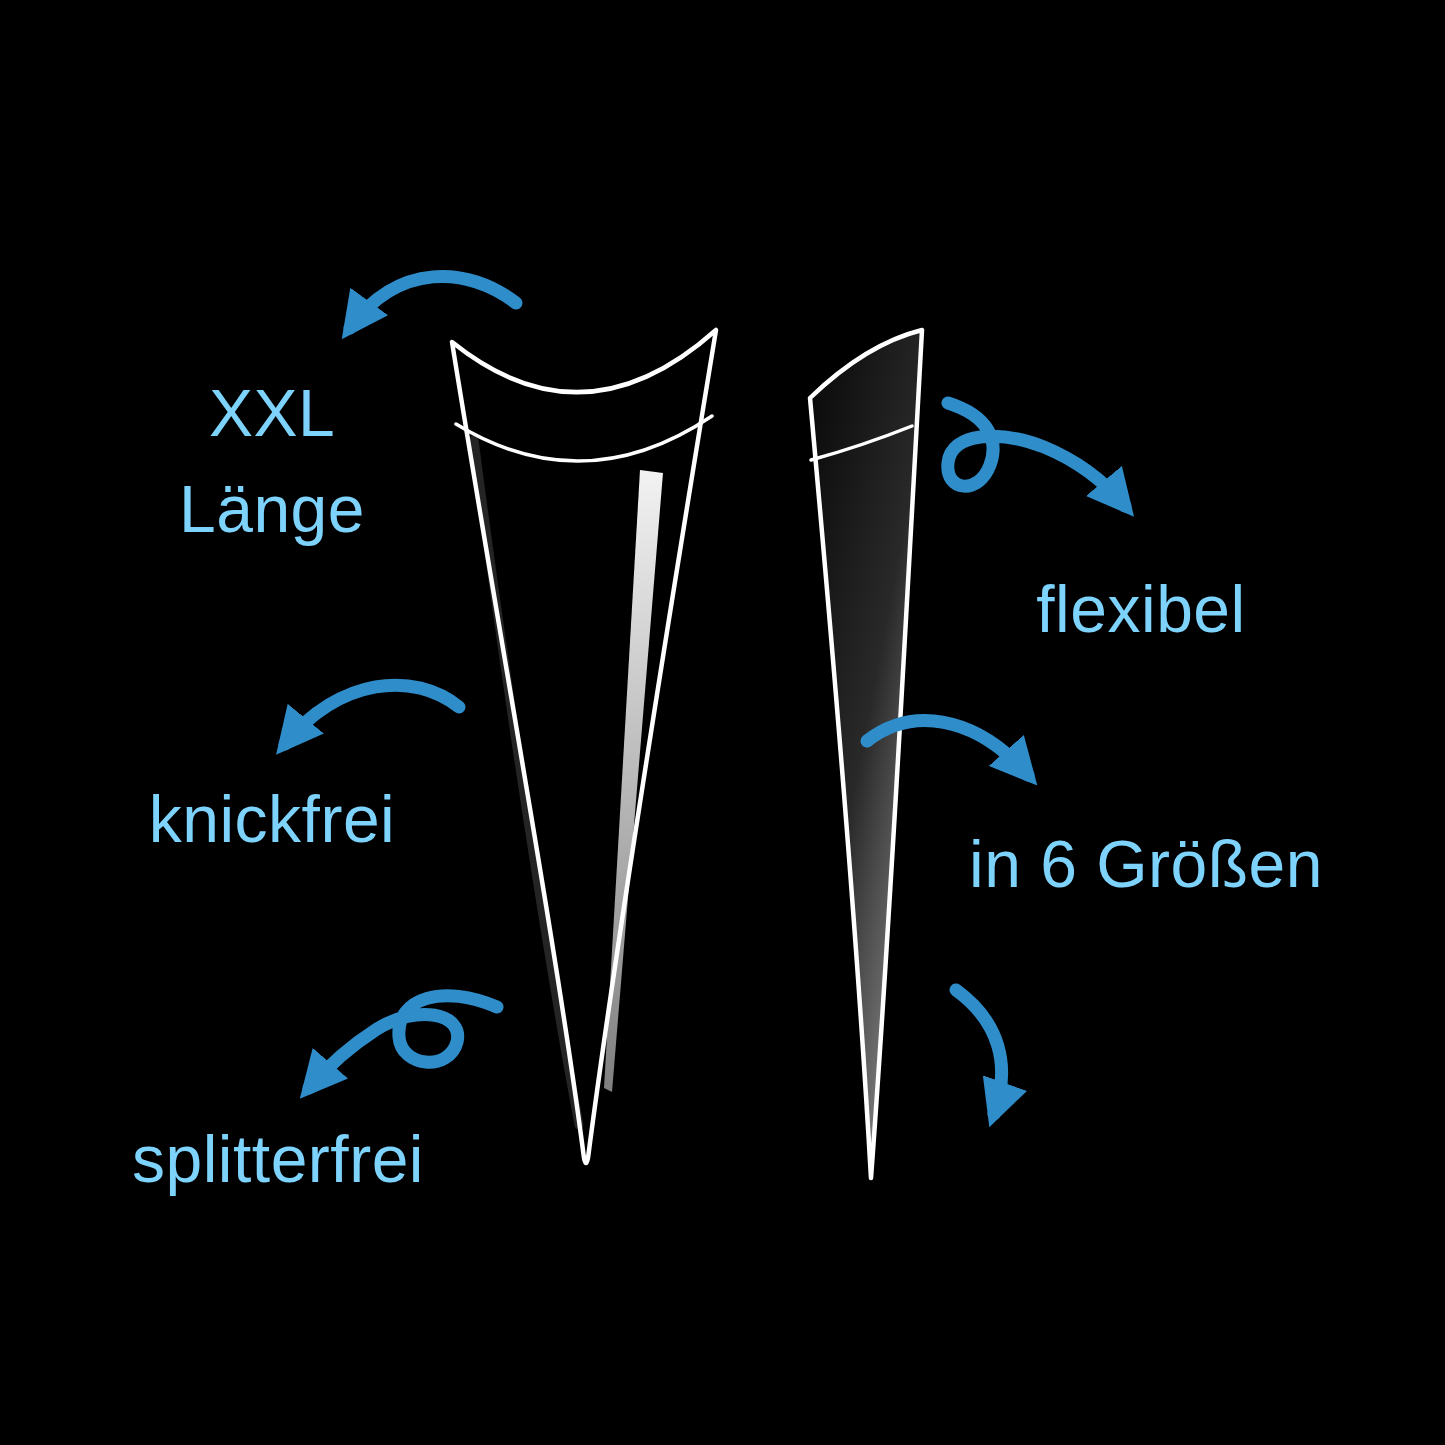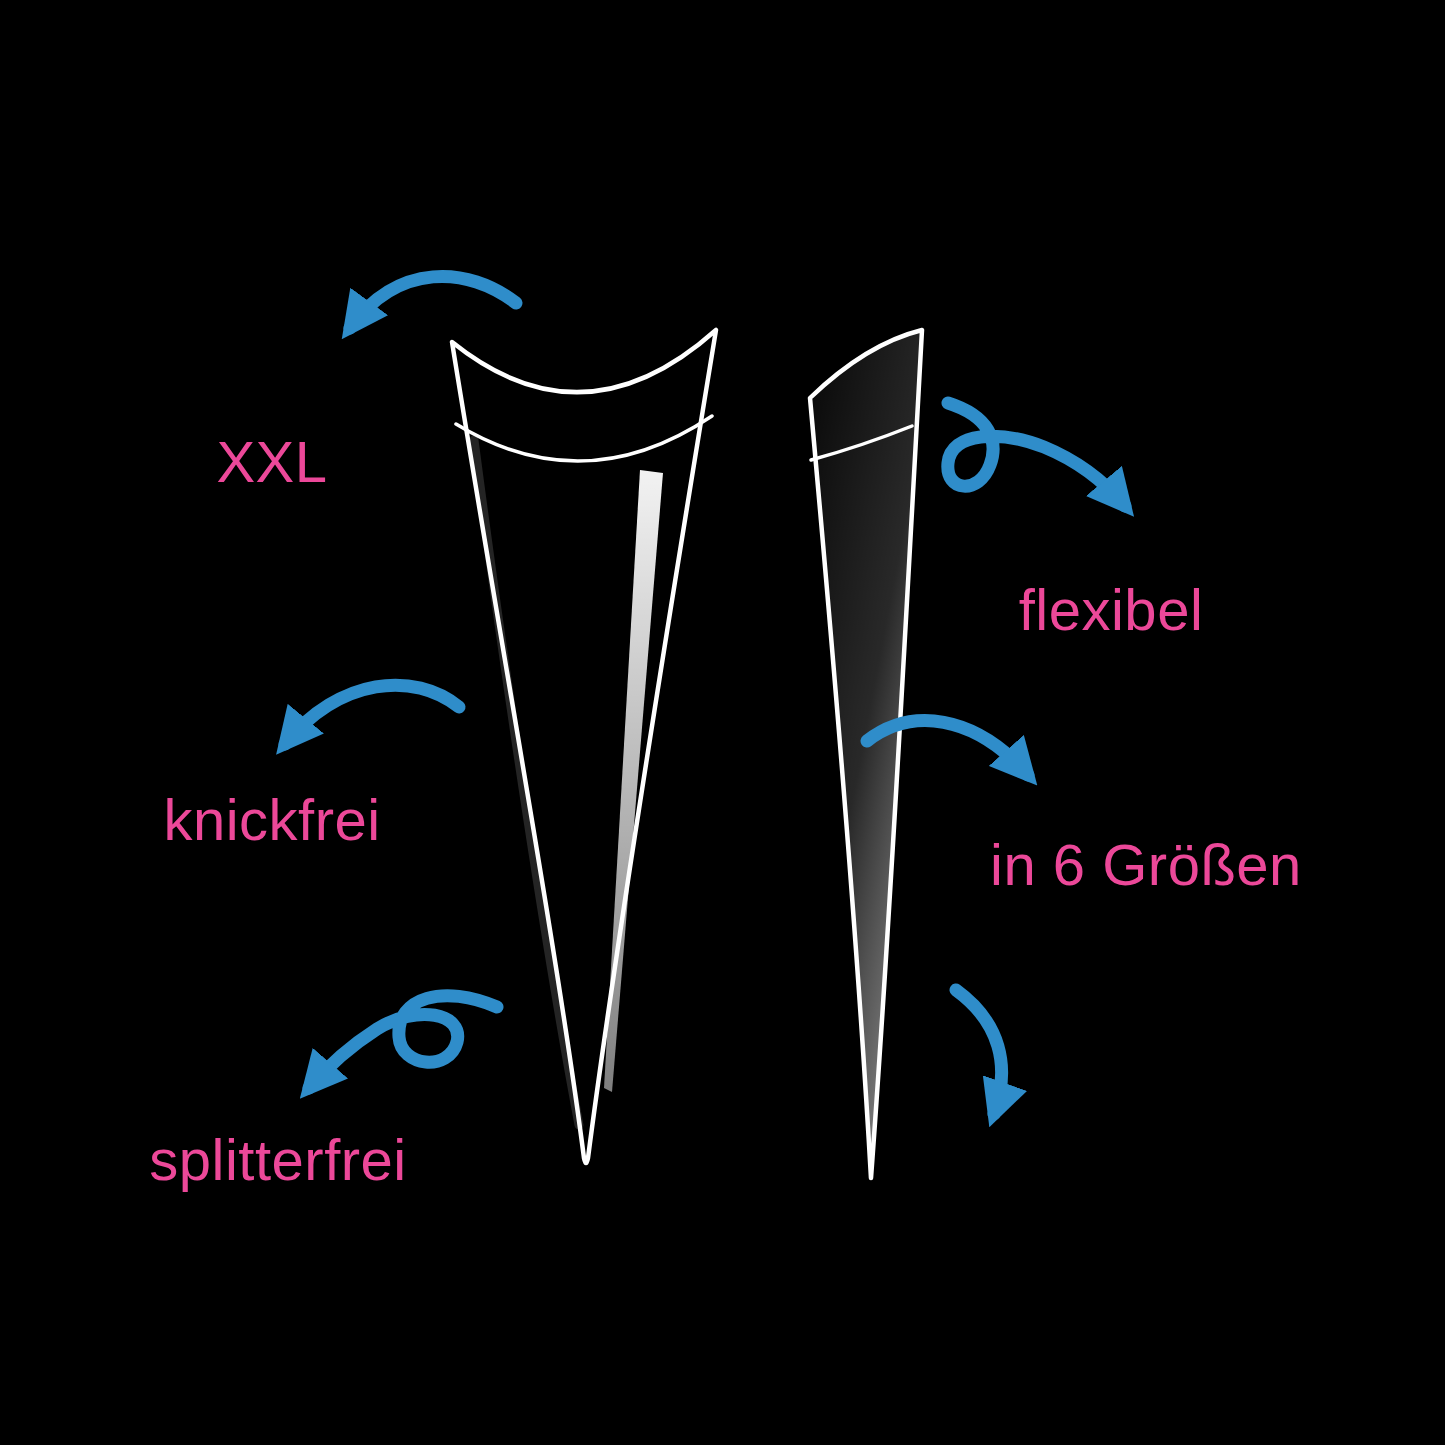--- a/index.html
+++ b/index.html
@@ -40,22 +40,22 @@
   }
   .arrow {
     fill: none;
     stroke-width: 13;
     stroke-linecap: round;
     stroke-linejoin: round;
   }
   .label {
     position: absolute;
     transform: translate(-50%, -50%);
-    color: #ec4899;
-    font-size: 58px;
+    color: #7dd3fc;
+    font-size: 66px;
     line-height: 1.45;
     white-space: nowrap;
     text-align: center;
     letter-spacing: 0.5px;
   }
 </style>
 </head>
 <body>
 
 <div class="stage">
@@ -91,24 +91,25 @@
     <path class="arrow" marker-end="url(#ah)" stroke="#2f8dca" d="M516,303 C468,266 398,262 350,328"></path>
     <path class="arrow" marker-end="url(#ah)" stroke="#2f8dca" d="M459,707 C414,671 340,677 285,744"></path>
     <path class="arrow" marker-end="url(#ah)" stroke="#2f8dca" d="M497,1007 C444,984 396,997 399,1037 C401,1067 449,1072 457,1042 C464,1013 417,1004 377,1029 C352,1045 328,1066 309,1088"></path>
     <path class="arrow" marker-end="url(#ah)" stroke="#2f8dca" d="M948,403 C989,416 999,441 990,465 C979,495 945,492 948,463 C951,432 1000,430 1044,447 C1078,461 1104,481 1125,506"></path>
     <path class="arrow" marker-end="url(#ah)" stroke="#2f8dca" d="M867,741 C911,707 974,714 1028,775"></path>
     <path class="arrow" marker-end="url(#ah)" stroke="#2f8dca" d="M956,990 C1000,1022 1011,1066 994,1114"></path>
   </svg>
 
   <div class="label" style="left:272px; top:462px;">
     <div class="line">XXL</div>
+    <div class="line">Länge</div>
   </div>
 
   <div class="label" style="left:278px; top:1160px;">splitterfrei</div>
 
   <div class="label" style="left:272px; top:820px;">knickfrei</div>
 
-  <div class="label" style="left:1111px; top:610px;">flexibel</div>
+  <div class="label" style="left:1141px; top:610px;">flexibel</div>
 
   <div class="label" style="left:1146px; top:865px;">in 6 Größen</div>
 
 
 </div>
 
 </body></html>

